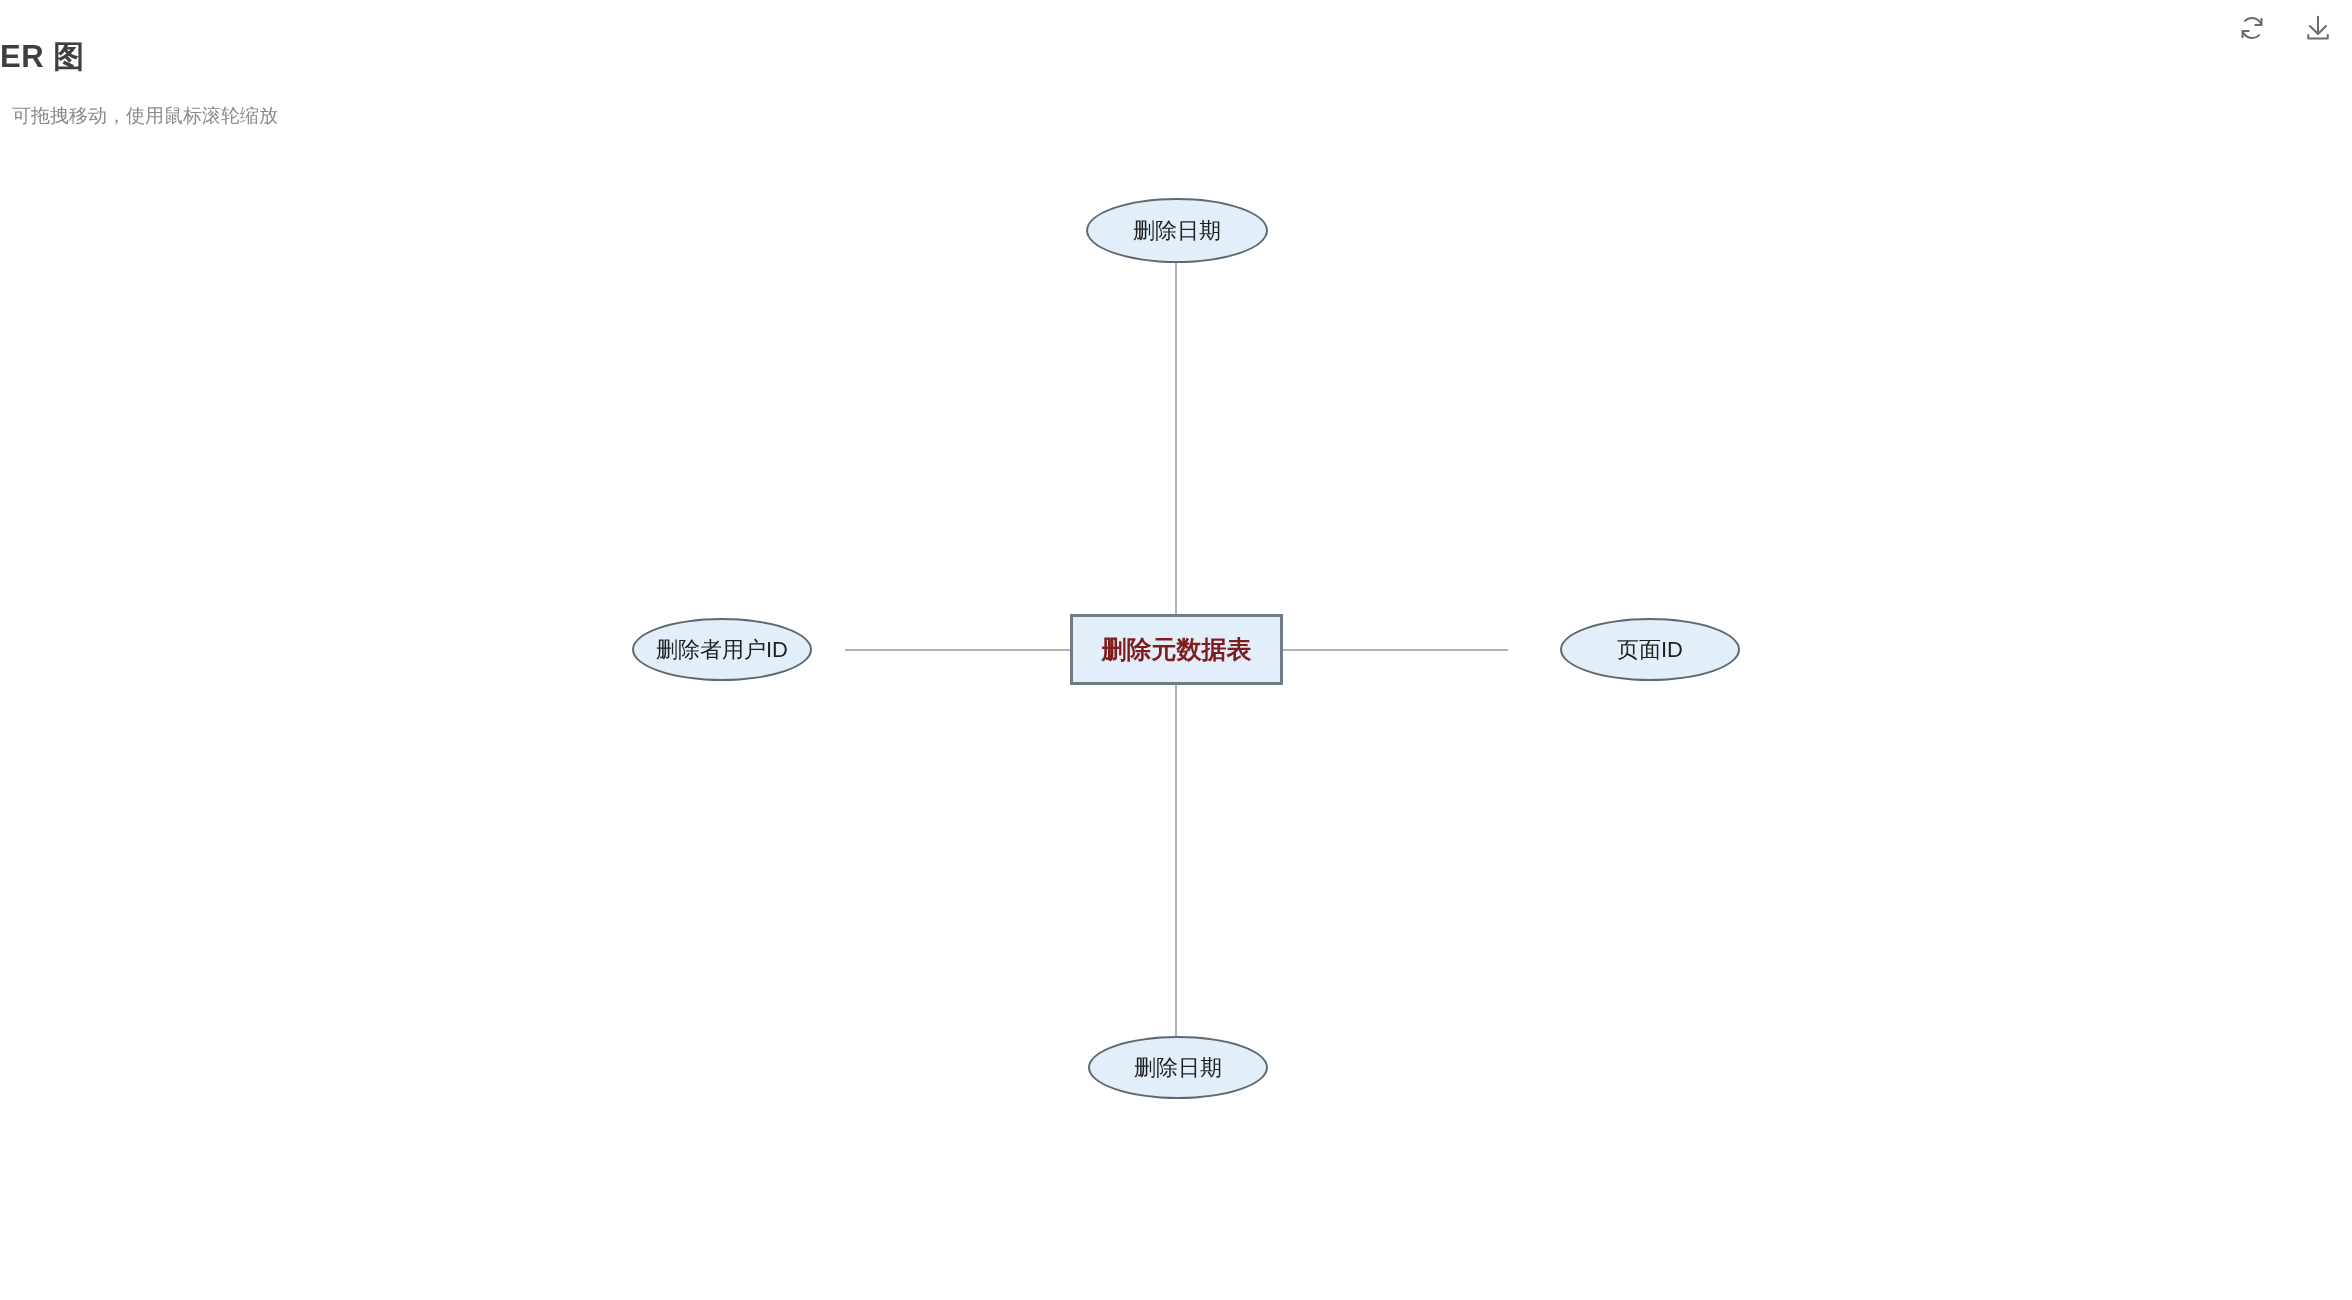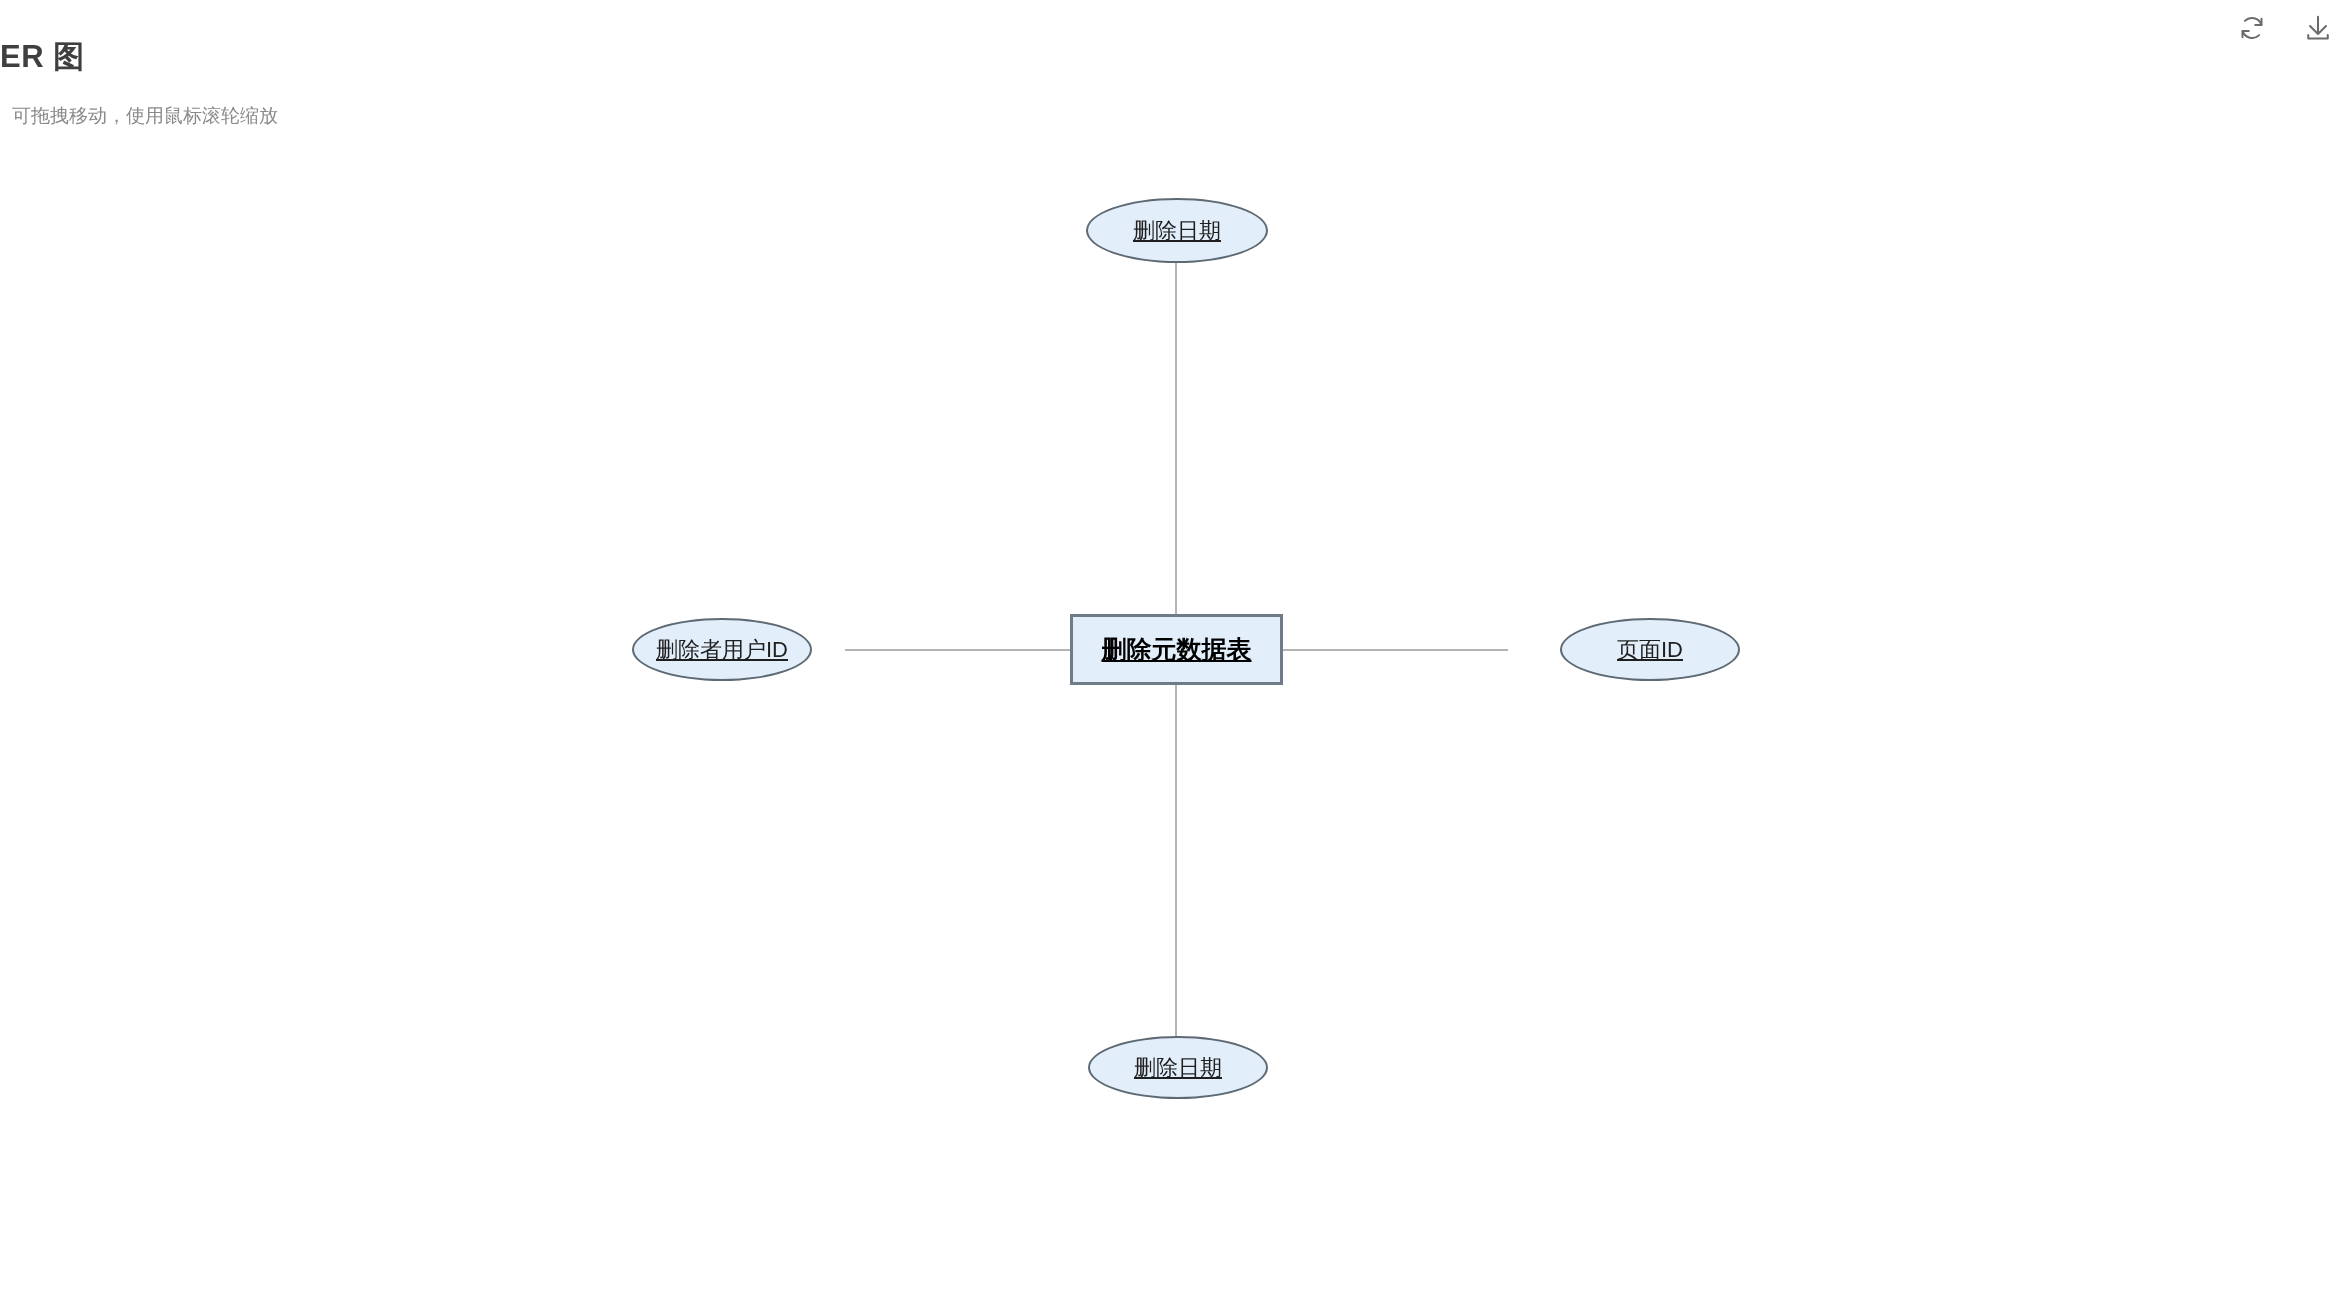--- a/index.html
+++ b/index.html
@@ -83,27 +83,26 @@
   }
 
   .node {
     position: absolute;
     display: flex;
     align-items: center;
     justify-content: center;
     box-sizing: border-box;
     text-align: center;
     cursor: pointer;
-    text-decoration: underline;
   }
 
   .node-entity {
     background: #e3eefb;
     border: 3px solid #6f7b86;
-    color: #000000;
+    color: #7f1d1d;
     font-size: 25px;
     font-weight: bold;
   }
 
   .node-attribute {
     background: #e3eefb;
     border: 2.5px solid #5e6a73;
     border-radius: 50%;
     color: #1f1f1f;
     font-size: 22px;

